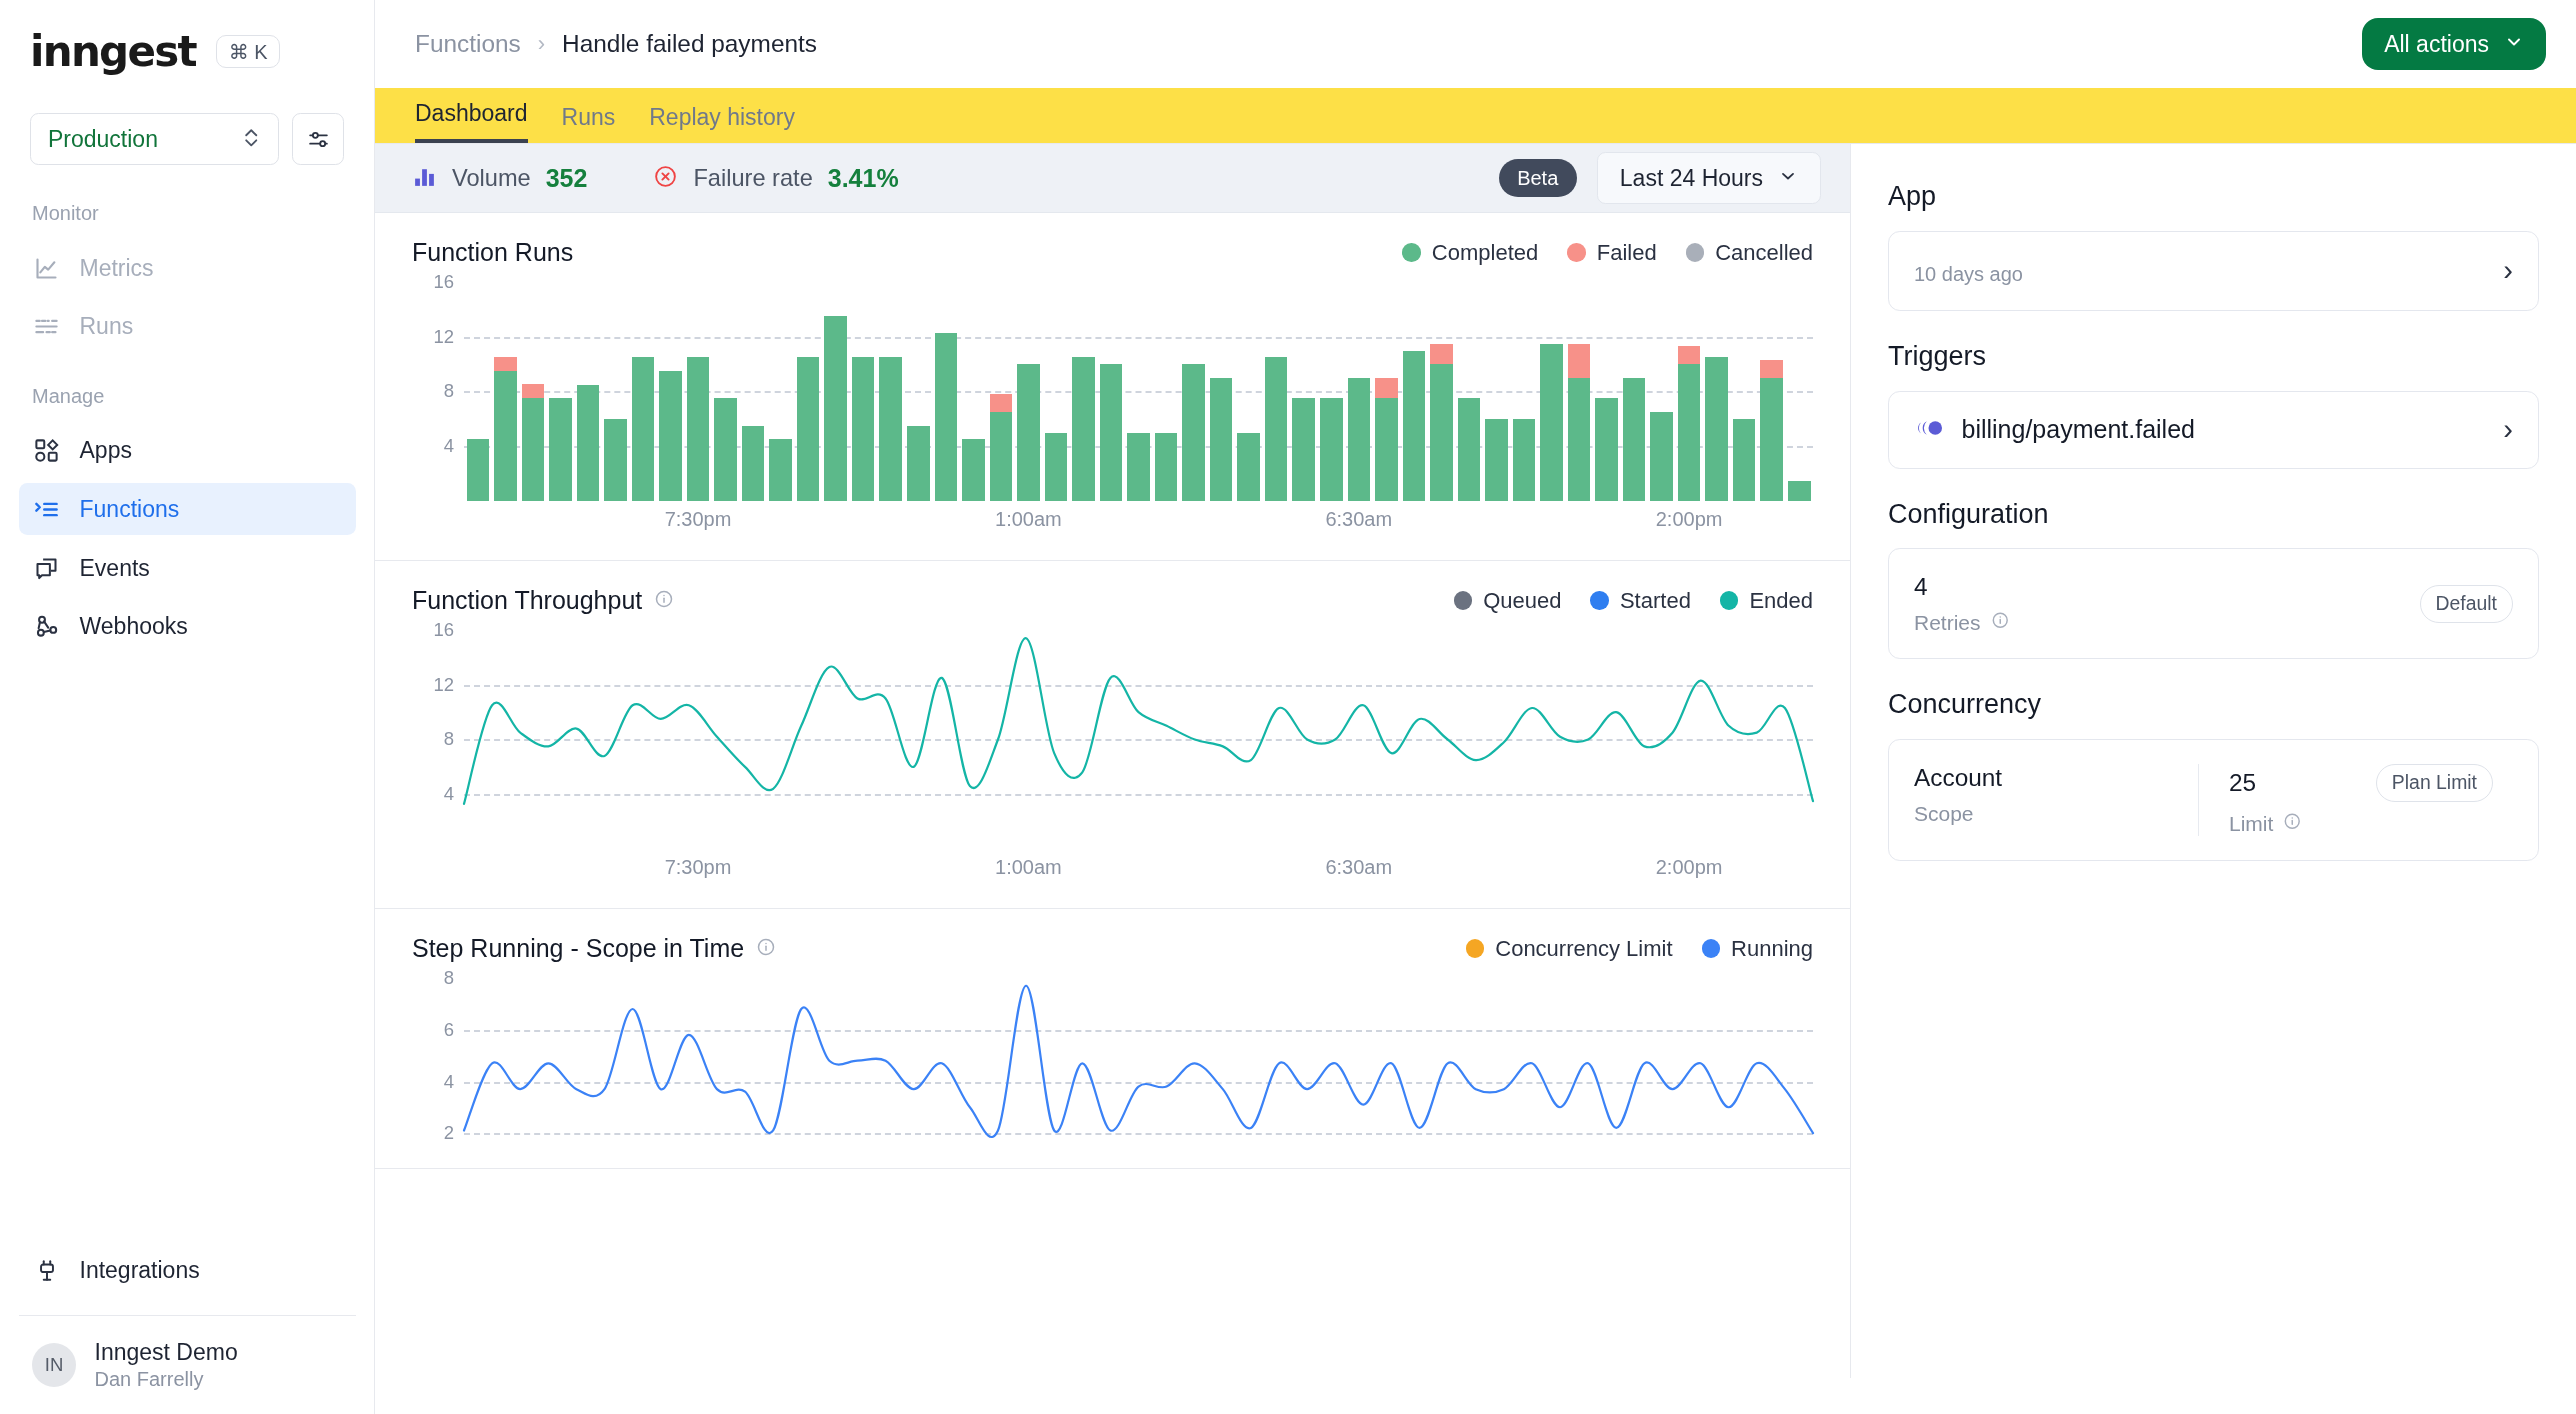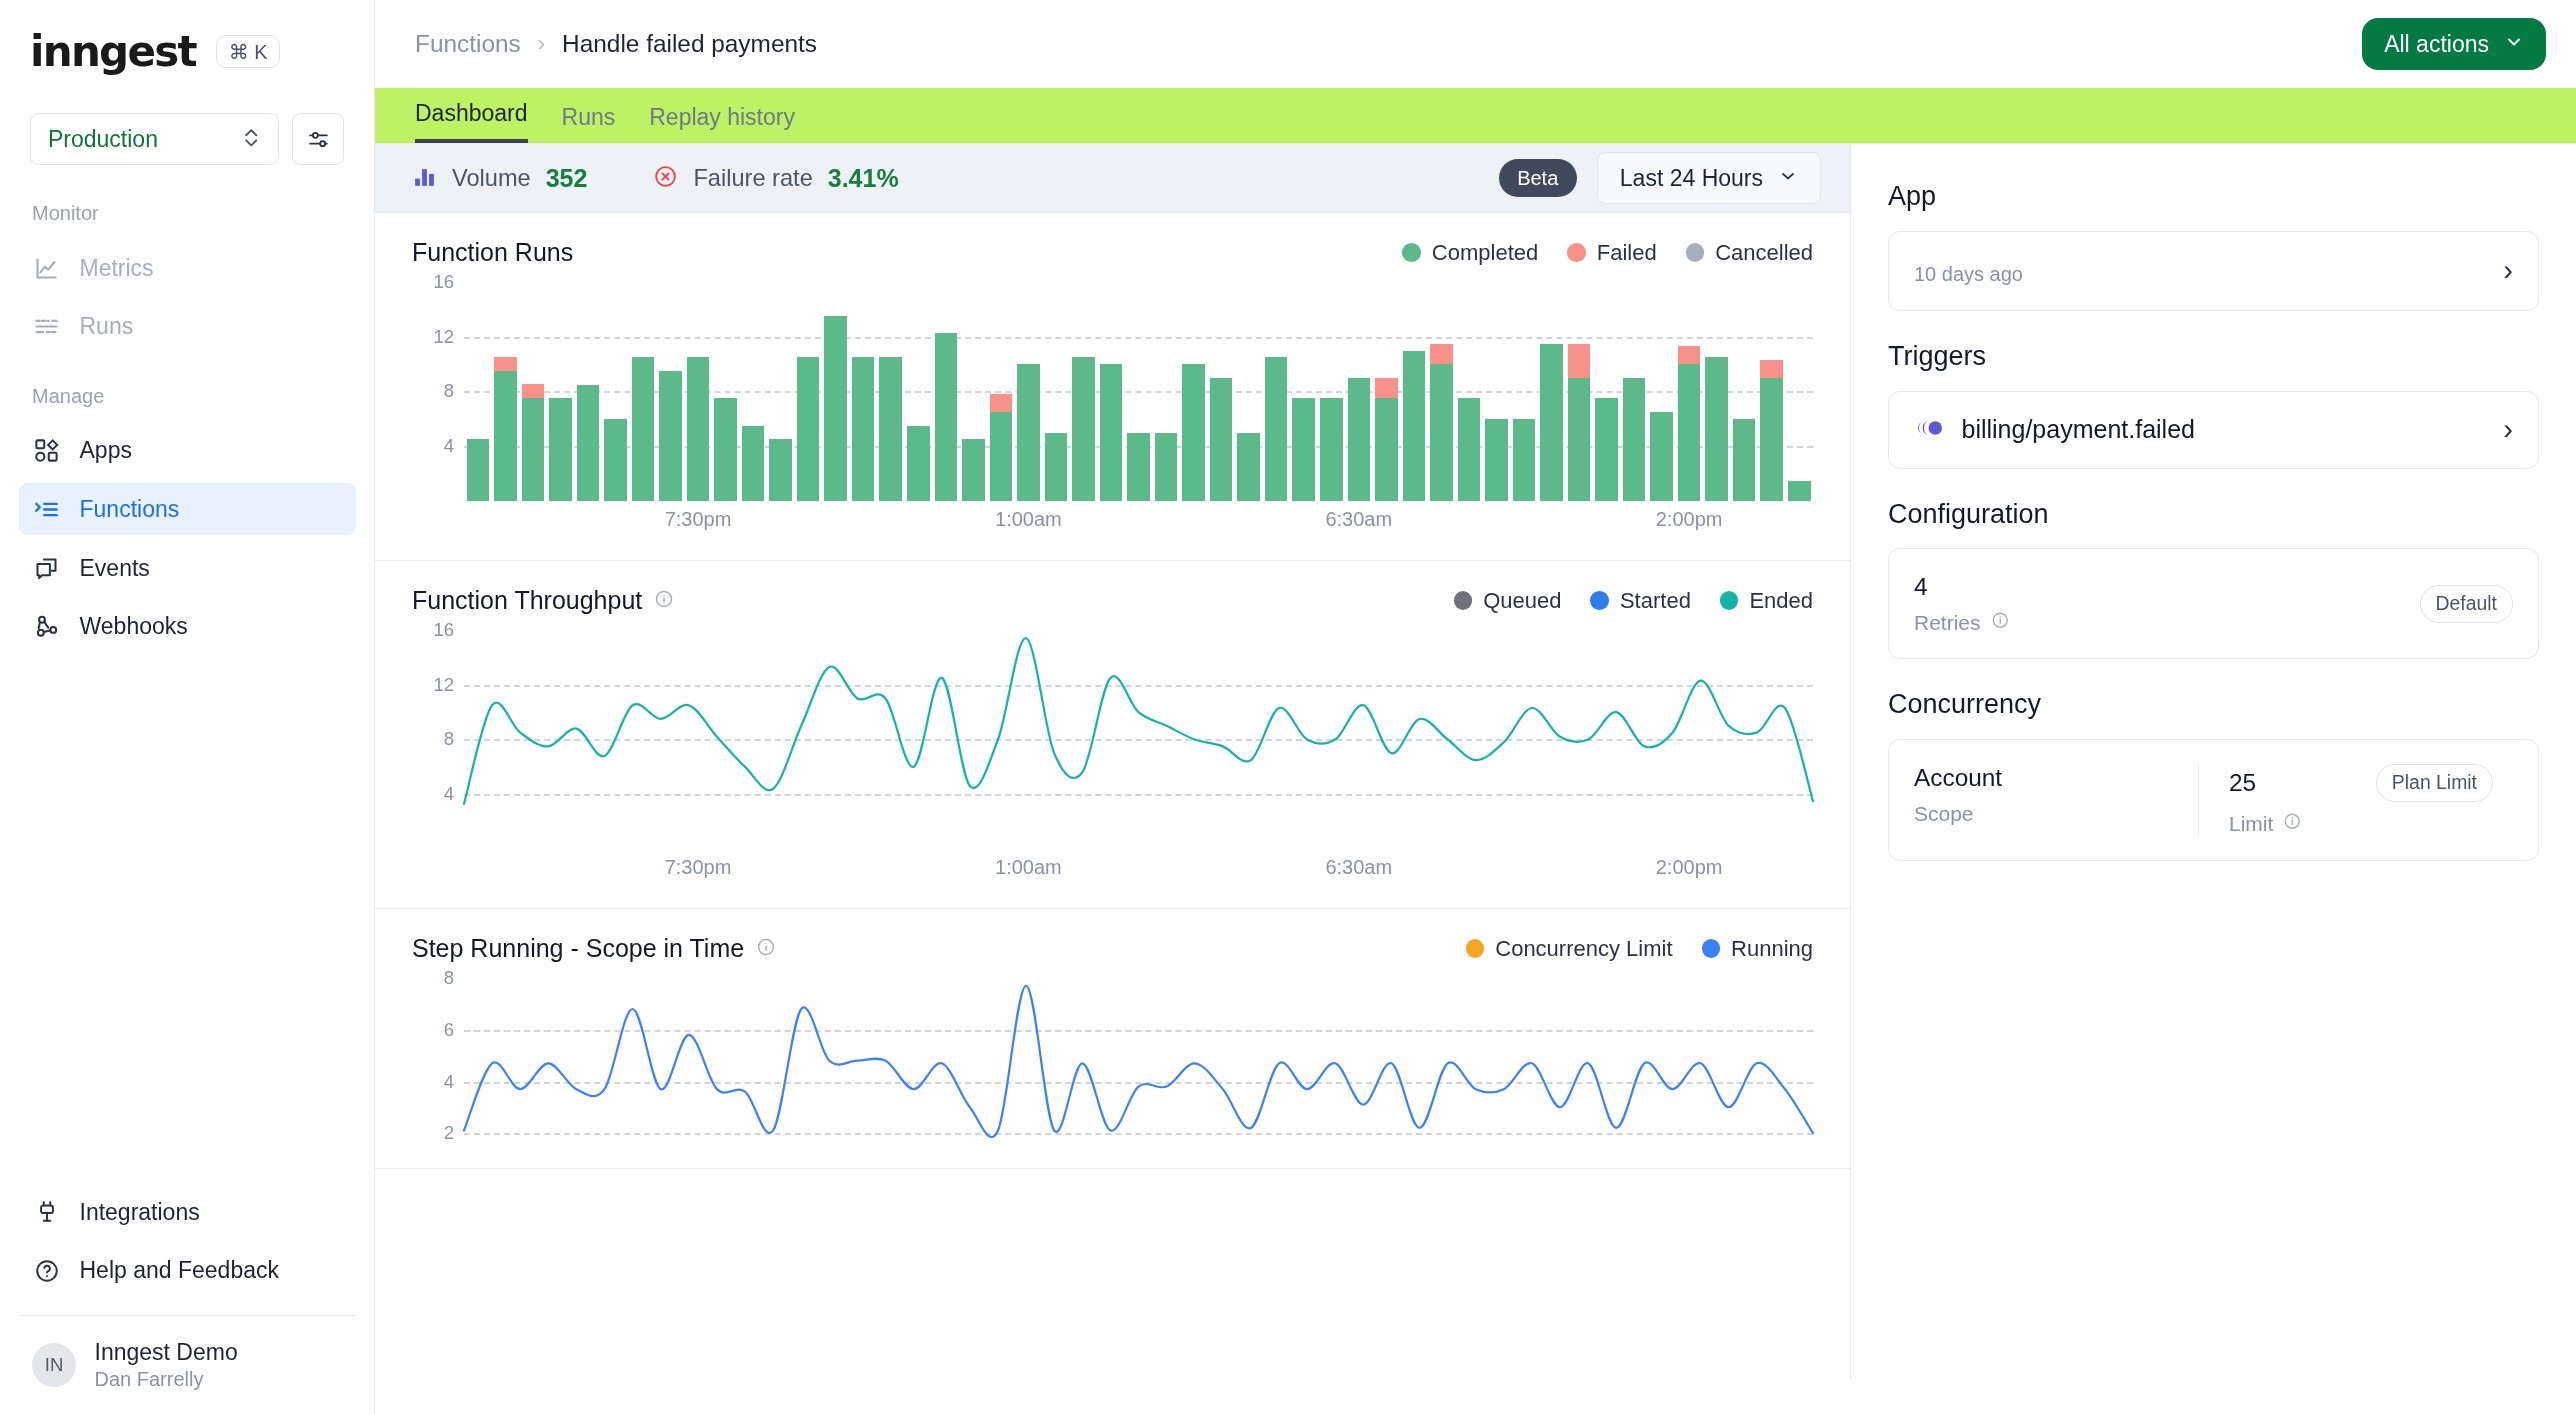--- a/index.html
+++ b/index.html
@@ -75,21 +75,21 @@
   .crumb-sep { color: #b3b9c4; font-size: 22px; }
   .crumb-cur { color: #1e2432; }
   .spacer { flex: 1; }
   .allactions {
     background: #047a43; color: #fff; border-radius: 16px;
     height: 52px; display: flex; align-items: center; gap: 15px;
     padding: 0 22px; font-size: 23px;
   }
   .tabsrow {
     height: 56px; flex: 0 0 56px; display: flex; align-items: flex-end;
-    gap: 34px; padding: 0 40px; border-bottom: 1.7px solid #e7e9ee; background: #bef264;
+    gap: 34px; padding: 0 40px; border-bottom: 1.7px solid #e7e9ee; background: #fde047;
   }
   .tab { font-size: 23px; color: #70798a; padding-bottom: 11.8px; }
   .tab.active { color: #1e2432; border-bottom: 4.2px solid #3b4250; }
 
   .body { flex: 1; display: flex; min-height: 0; }
   .center { flex: 1; min-width: 0; display: flex; flex-direction: column; overflow: hidden; }
 
   .metricbar {
     height: 69px; flex: 0 0 69px; background: #eef1f6;
     display: flex; align-items: center; padding: 0 29px 0 37px;
@@ -282,30 +282,20 @@
           <svg width="26" height="26" viewBox="0 0 24 24" fill="none" stroke="#2b3242" stroke-width="1.8" stroke-linecap="round">
             <path d="M9 3 v3"></path>
               <path d="M15 3 v3"></path>
             <rect x="6.5" y="6" width="11" height="7" rx="2"></rect>
             <path d="M12 13 v4"></path>
               <path d="M9 20 h6"></path>
               <path d="M12 17 v3"></path>
           </svg>
         </span>
         <span>Integrations</span>
-      </div>
-      <div class="sb-item">
-        <span class="sb-ico">
-          <svg width="26" height="26" viewBox="0 0 24 24" fill="none" stroke="#2b3242" stroke-width="1.8" stroke-linecap="round">
-            <circle cx="12" cy="12" r="9"></circle>
-            <path d="M9.5 9.2 a2.6 2.6 0 1 1 3.2 3.1 c-0.5 0.2 -0.7 0.7 -0.7 1.2"></path>
-            <circle cx="12" cy="16.8" r="0.9" fill="#2b3242" stroke="none"></circle>
-          </svg>
-        </span>
-        <span>Help and Feedback</span>
       </div>
 
       <div class="sb-user">
         <div class="avatar">IN</div>
         <div>
           <div class="u-name">Inngest Demo</div>
           <div class="u-sub">Dan Farrelly</div>
         </div>
       </div>
     </div>

